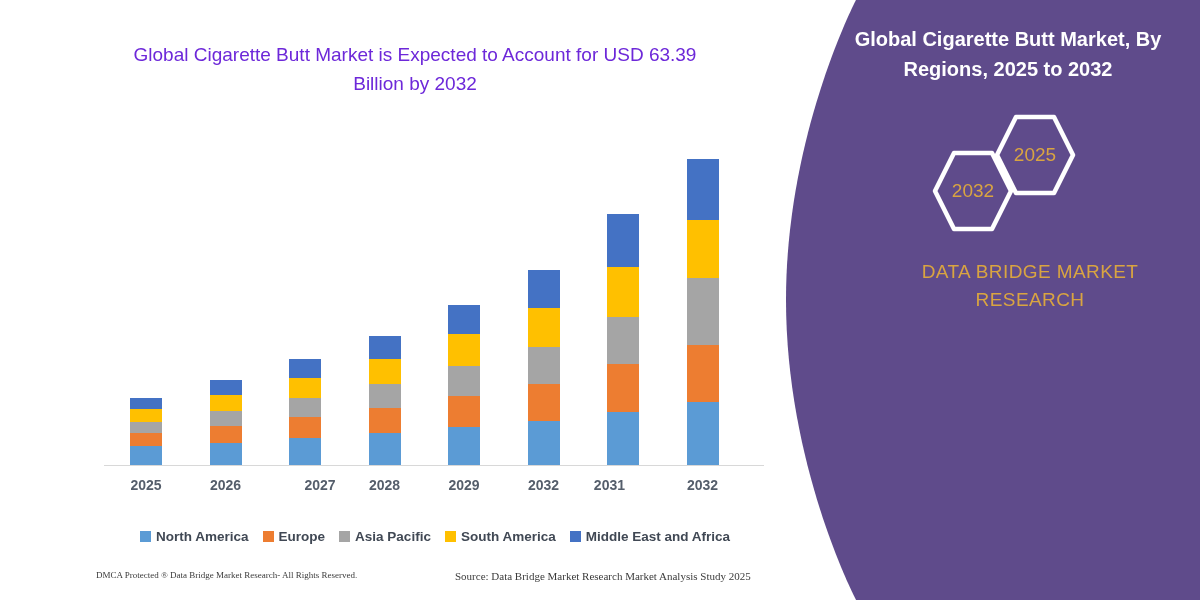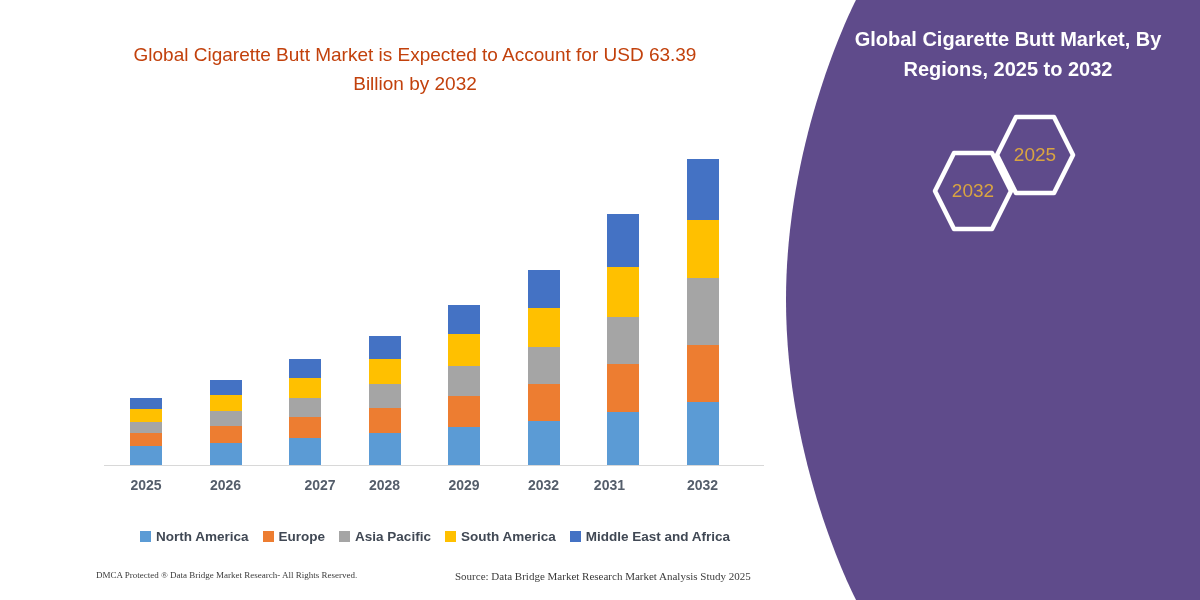--- a/index.html
+++ b/index.html
@@ -20,21 +20,21 @@
   .logo{position:absolute;left:990px;top:520px;width:195px;height:62px;}
   .logo-mark{position:absolute;left:0;top:4px;width:62px;height:54px;}
   .logo-data-bridge{position:absolute;left:66px;top:10px;color:#e07a2f;font-size:15px;
     letter-spacing:1.6px;font-weight:700;opacity:.92;}
   .logo-rule{position:absolute;left:66px;top:31px;width:120px;height:1px;background:#c9742f;opacity:.8;}
   .logo-market-research{position:absolute;left:68px;top:34px;color:#c9ccd6;font-size:9px;
     letter-spacing:2.6px;font-weight:700;opacity:.85;}
 
   
   .chart-title{position:absolute;left:110px;top:40px;width:610px;text-align:center;
-    color:#c2410c;font-size:19px;line-height:29px;font-weight:400;}
+    color:#6d28d9;font-size:19px;line-height:29px;font-weight:400;}
   .axis-line{position:absolute;left:104px;top:465px;width:660px;height:1px;background:#d8d8d8;}
 
   .bar{position:absolute;width:32px;bottom:0;}
   .seg{width:100%;display:block;}
   .bars-layer{position:absolute;left:0;top:0;width:760px;height:465px;}
 
   .xlabel{position:absolute;top:477px;width:60px;text-align:center;color:#555e6b;
     font-size:14px;font-weight:700;}
 
   .legend{position:absolute;left:100px;top:529px;width:670px;display:flex;
@@ -71,20 +71,21 @@
     </div>
 
     <div class="hex" style="left:62px;top:0px;">
       <svg width="86" height="86" viewBox="0 0 86 86">
         <polygon points="24,5 62,5 81,43 62,81 24,81 5,43" fill="none" stroke="#ffffff" stroke-width="4.5" stroke-linejoin="round"></polygon>
       </svg>
       <div class="hexlabel" style="left:0;top:32px;">2025</div>
     </div>
   </div>
 
+  <div class="brand-text">DATA BRIDGE MARKET RESEARCH</div>
 
 
   <div class="chart-title">Global Cigarette Butt Market is Expected to Account for USD 63.39 Billion by 2032</div>
 
   <div class="bars-layer" id="bars-layer">
       <div class="bar" style="left: 130px; top: 0px; height: 465px; display: flex; flex-direction: column; justify-content: flex-end;">
         <div class="seg" style="background: rgb(68, 114, 196); height: 11.2478px;"></div>
         <div class="seg" style="background: rgb(255, 192, 0); height: 12.2259px;"></div>
         <div class="seg" style="background: rgb(165, 165, 165); height: 11.2478px;"></div>
         <div class="seg" style="background: rgb(237, 125, 49); height: 13.204px;"></div>

